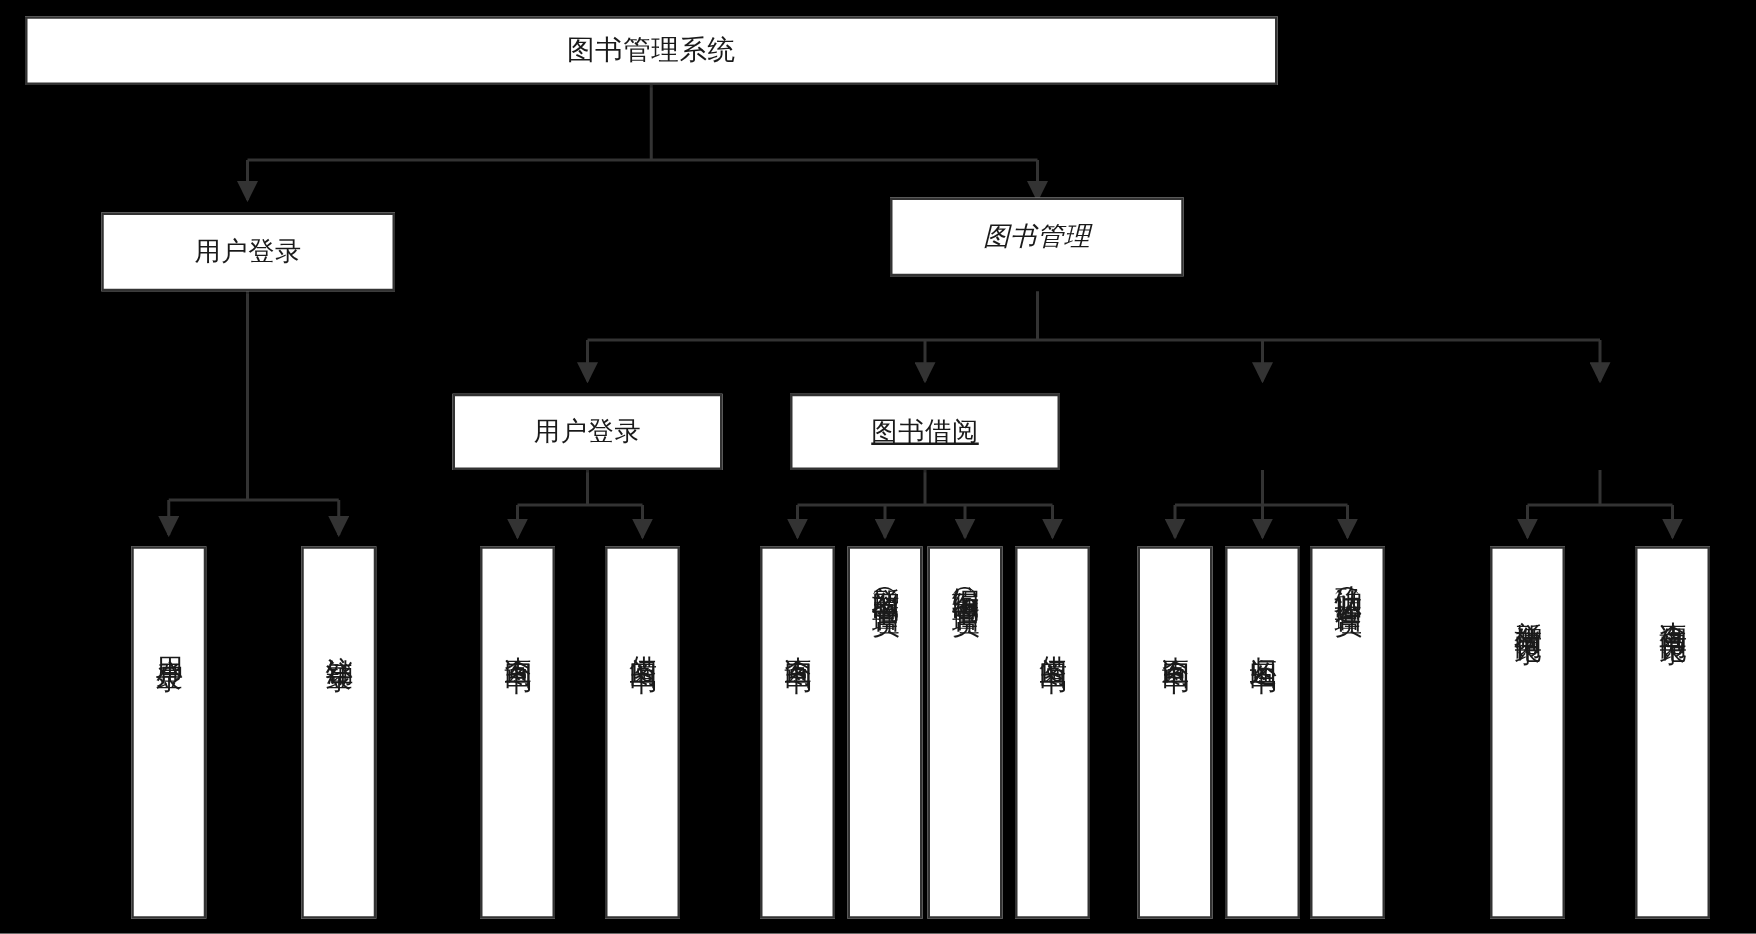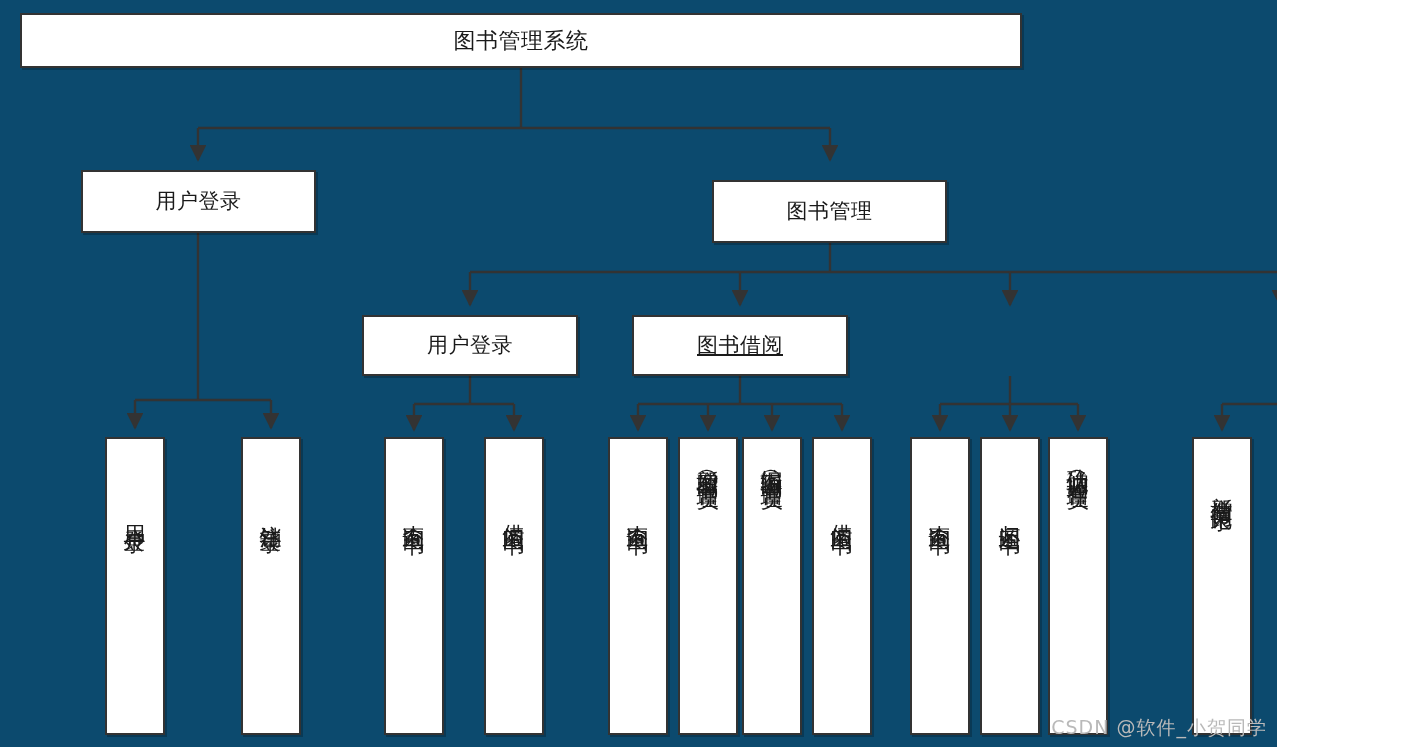--- a/index.html
+++ b/index.html
@@ -6,23 +6,23 @@
   html, body {
     margin: 0;
     padding: 0;
     background: #ffffff;
   }
   body {
     font-family: "DejaVu Sans", "Liberation Sans", sans-serif;
   }
   #diagram-root {
     position: relative;
-    width: 1277px;
+    width: 1405px;
     height: 747px;
-    background: #0c4a6e;
+    background: #000000;
     overflow: hidden;
   }
   #edge-layer {
     position: absolute;
     left: 0;
     top: 0;
     width: 1405px;
     height: 747px;
     pointer-events: none;
   }
@@ -140,21 +140,21 @@
     </g>
   </svg>
 
   <div class="node horiz root" style="left:20px; top:13px; width:1002px; height:55px;">
     <span class="node-label">图书管理系统</span>
   </div>
 
   <div class="node horiz" style="left:81px; top:170px; width:235px; height:63px;">
     <span class="node-label">用户登录</span>
   </div>
-  <div class="node horiz" style="left:712px; top:180px; width:235px; height:63px;">
+  <div class="node horiz" style="left:712px; top:158px; width:235px; height:63px;font-style:italic;">
     <span class="node-label">图书管理</span>
   </div>
 
   <div class="node horiz" style="left:362px; top:315px; width:216px; height:61px;">
     <span class="node-label">用户登录</span>
   </div>
   <div class="node horiz" style="left:632px; top:315px; width:216px; height:61px;text-decoration:underline;">
     <span class="node-label">图书借阅</span>
   </div>
 
@@ -195,14 +195,13 @@
     <span class="node-label">确认归还（管理员）</span>
   </div>
 
   <div class="node vert midlow" style="left:1192px; top:437px; width:60px; height:298px;">
     <span class="node-label">新增借阅记录</span>
   </div>
   <div class="node vert midlow" style="left:1308px; top:437px; width:60px; height:298px;">
     <span class="node-label">查询借阅记录</span>
   </div>
 
-  <div id="watermark">CSDN @软件_小贺同学</div>
 </div>
 
 </body></html>

